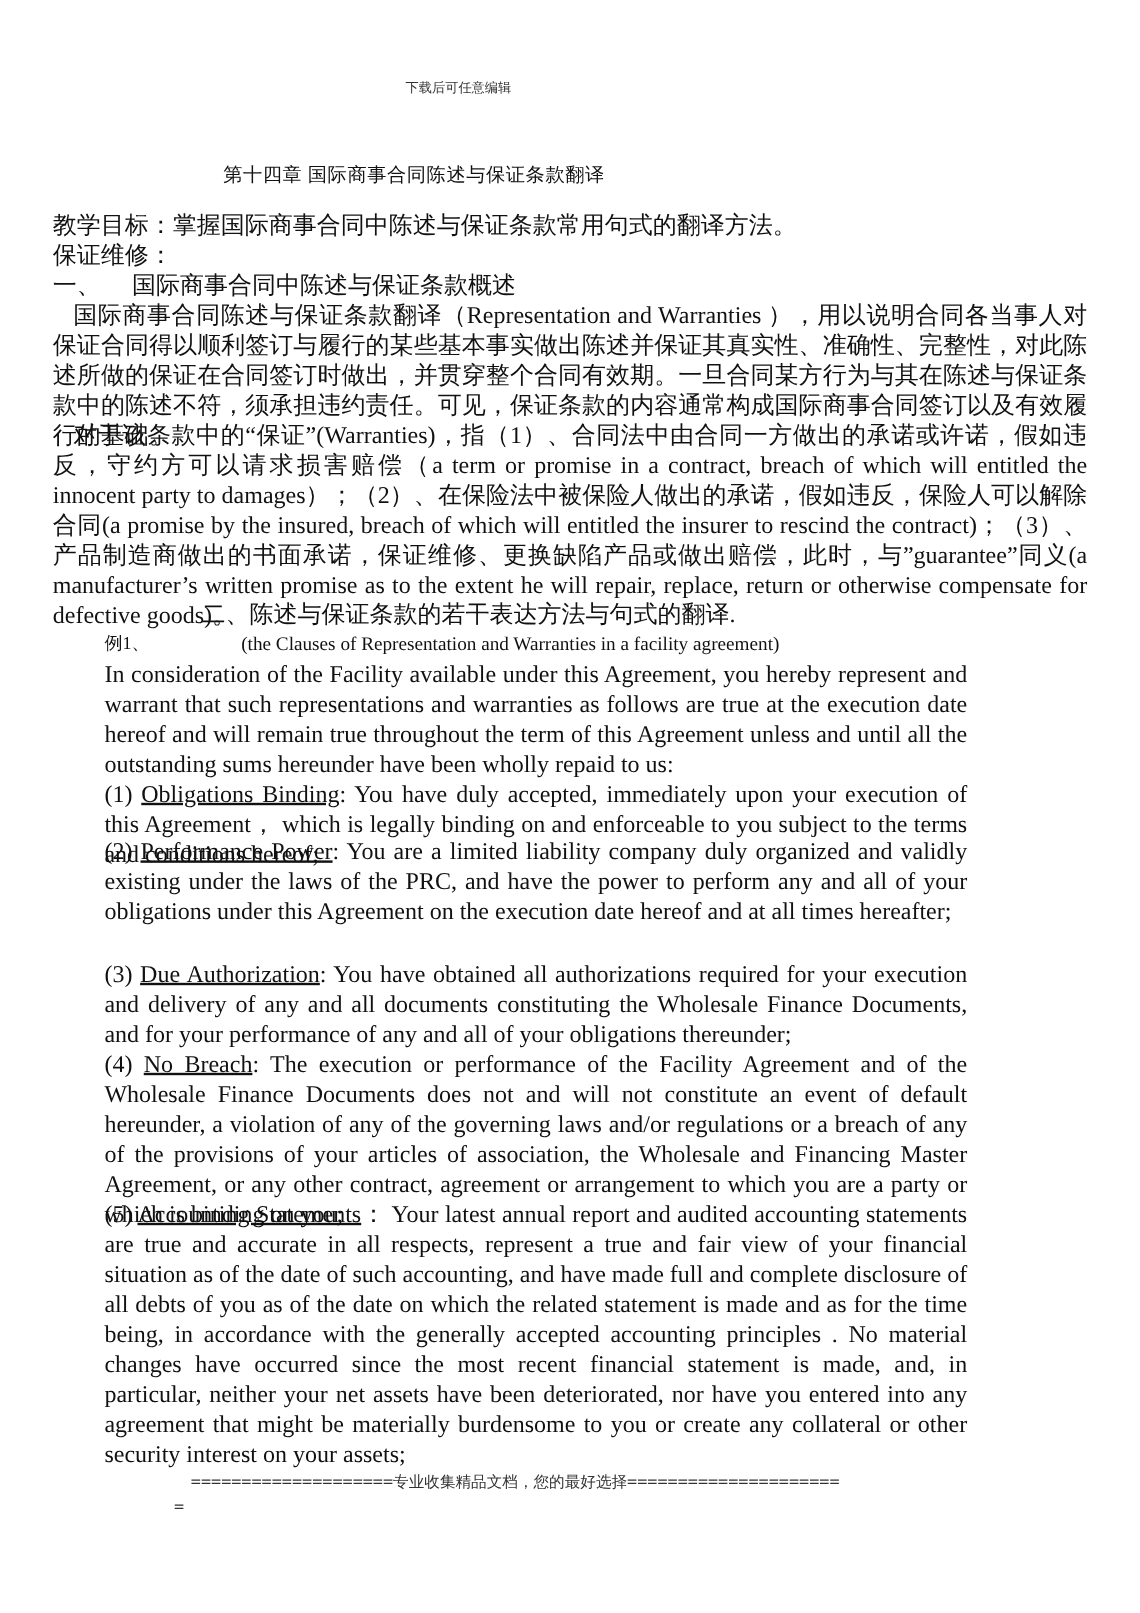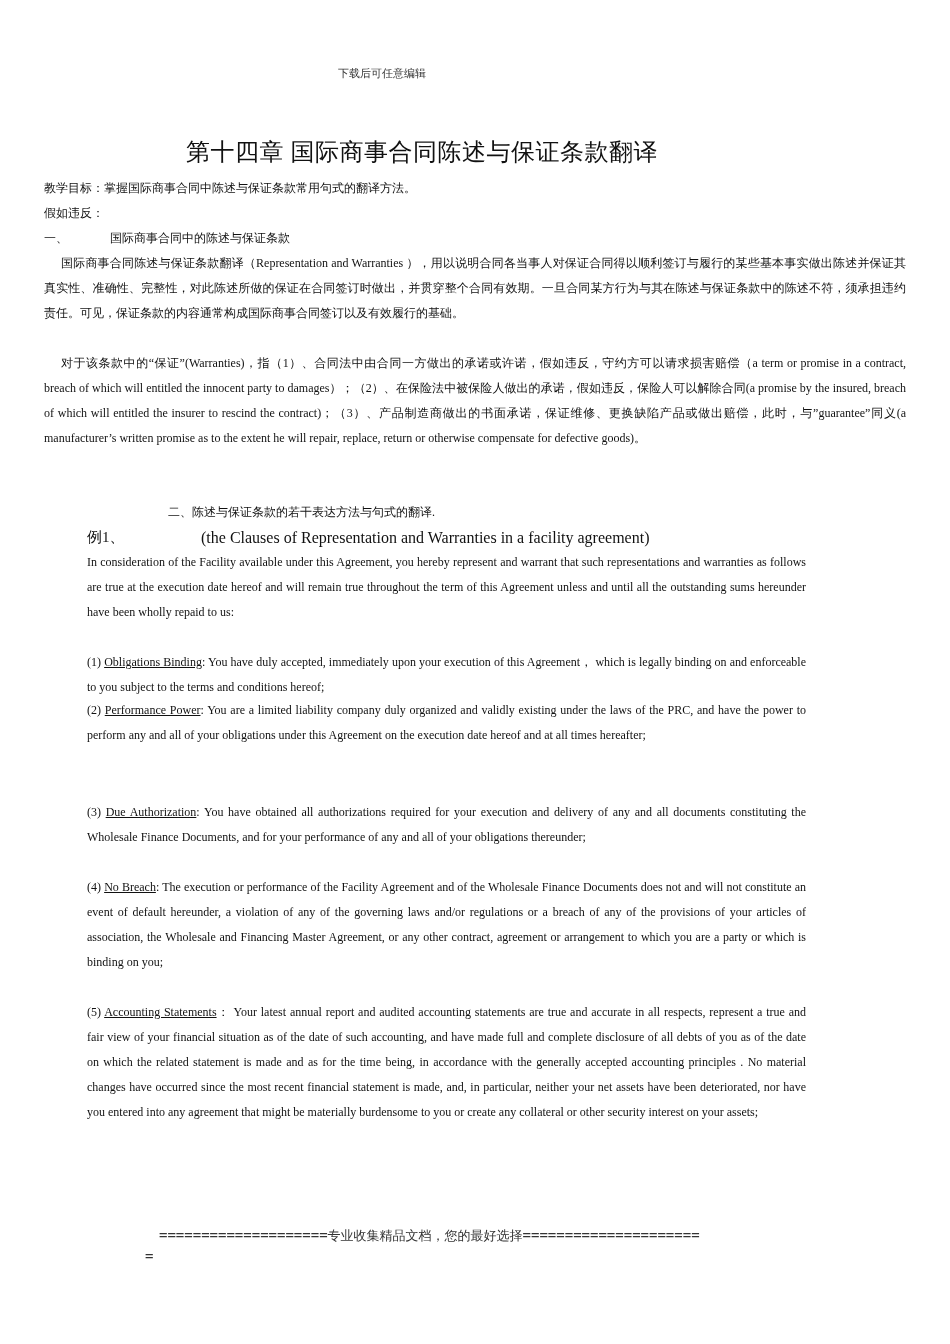--- a/index.html
+++ b/index.html
@@ -21,29 +21,29 @@
       left: 0;
       width: 764px;
       text-align: center;
       font-size: 11px;
       color: #333;
     }
     .doc-title {
       position: absolute;
       top: 136px;
       left: 186px;
-      font-size: 24px;
+      font-size: 16px;
       font-weight: normal;
       margin: 0;
       letter-spacing: 0.5px;
       white-space: nowrap;
     }
     .block {
       position: absolute;
-      font-size: 12px;
+      font-size: 20px;
       line-height: 25px;
     }
     .full {
       left: 44px;
       width: 862px;
     }
     .line { white-space: nowrap; }
     .justify {
       text-align: justify;
     }
@@ -96,24 +96,24 @@
   </style>
 </head>
 <body>
 
 <div class="page-header">下载后可任意编辑</div>
 
 <h1 class="doc-title">第十四章 国际商事合同陈述与保证条款翻译</h1>
 
 <div class="block full line" style="top:176px;">教学目标：掌握国际商事合同中陈述与保证条款常用句式的翻译方法。</div>
 
-<div class="block full line" style="top:201px;">假如违反：</div>
+<div class="block full line" style="top:201px;">保证维修：</div>
 
 <div class="block full line" style="top:226px;">
-  <span class="sec1-num">一、</span><span>国际商事合同中的陈述与保证条款</span>
+  <span class="sec1-num">一、</span><span>国际商事合同中陈述与保证条款概述</span>
 </div>
 
 <div class="block full justify indent1" style="top:251px;">国际商事合同陈述与保证条款翻译（Representation and Warranties ），用以说明合同各当事人对保证合同得以顺利签订与履行的某些基本事实做出陈述并保证其真实性、准确性、完整性，对此陈述所做的保证在合同签订时做出，并贯穿整个合同有效期。一旦合同某方行为与其在陈述与保证条款中的陈述不符，须承担违约责任。可见，保证条款的内容通常构成国际商事合同签订以及有效履行的基础。</div>
 
 <div class="block full justify indent1" style="top:351px;">对于该条款中的“保证”(Warranties)，指（1）、合同法中由合同一方做出的承诺或许诺，假如违反，守约方可以请求损害赔偿（a term or promise in a contract, breach of which will entitled the innocent party to damages）；（2）、在保险法中被保险人做出的承诺，假如违反，保险人可以解除合同(a promise by the insured, breach of which will entitled the insurer to rescind the contract)；（3）、产品制造商做出的书面承诺，保证维修、更换缺陷产品或做出赔偿，此时，与”guarantee”同义(a manufacturer’s written promise as to the extent he will repair, replace, return or otherwise compensate for defective goods)。</div>
 
 <div class="block section2">二、陈述与保证条款的若干表达方法与句式的翻译.</div>
 
 <div class="example-label">例1、</div>
 <div class="example-caption">(the Clauses of Representation and Warranties in a facility agreement)</div>

